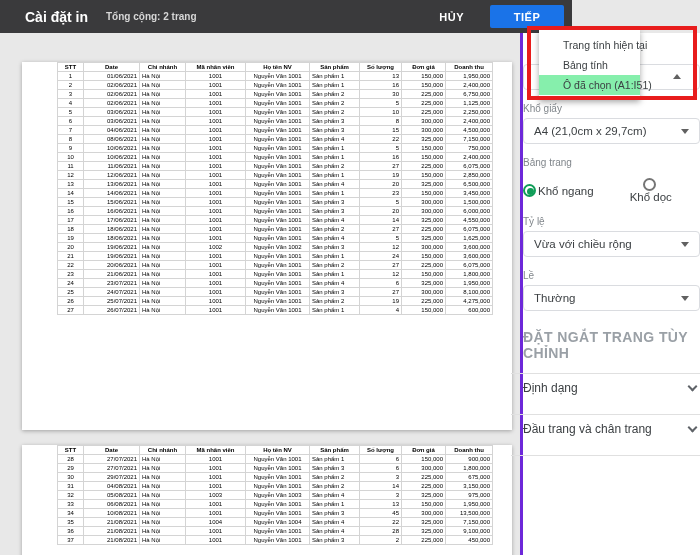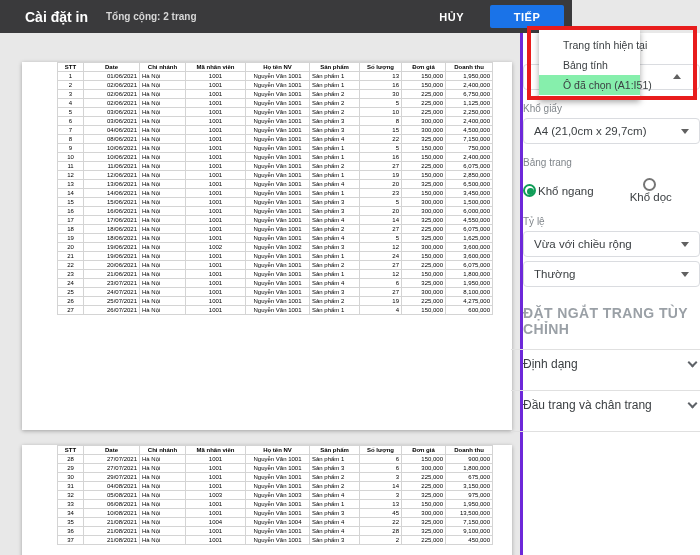--- a/index.html
+++ b/index.html
@@ -565,20 +565,21 @@
         <span class="radio-label">Khổ dọc</span>
       </span>
     </div>
 
     <div class="fld-label">Tỷ lệ</div>
     <div class="select">
       <span class="select-value">Vừa với chiều rộng</span>
       <span class="caret-down"></span>
     </div>
 
+    <div class="fld-label">Lề</div>
     <div class="select">
       <span class="select-value">Thường</span>
       <span class="caret-down"></span>
     </div>
 
     <div class="custom-breaks">ĐẶT NGẮT TRANG TÙY CHỈNH</div>
 
     <div class="divider"></div>
     <div class="section-row">
       <span class="section-label">Định dạng</span>

